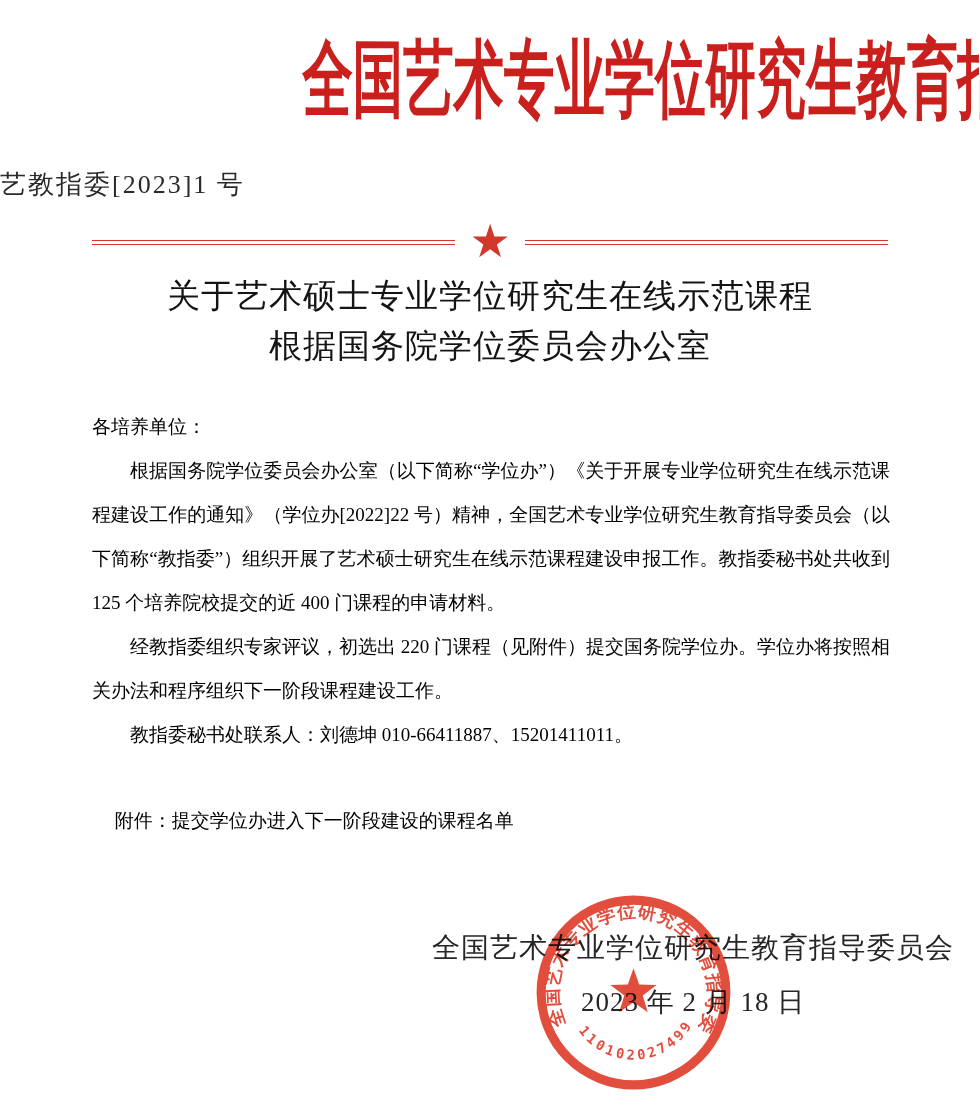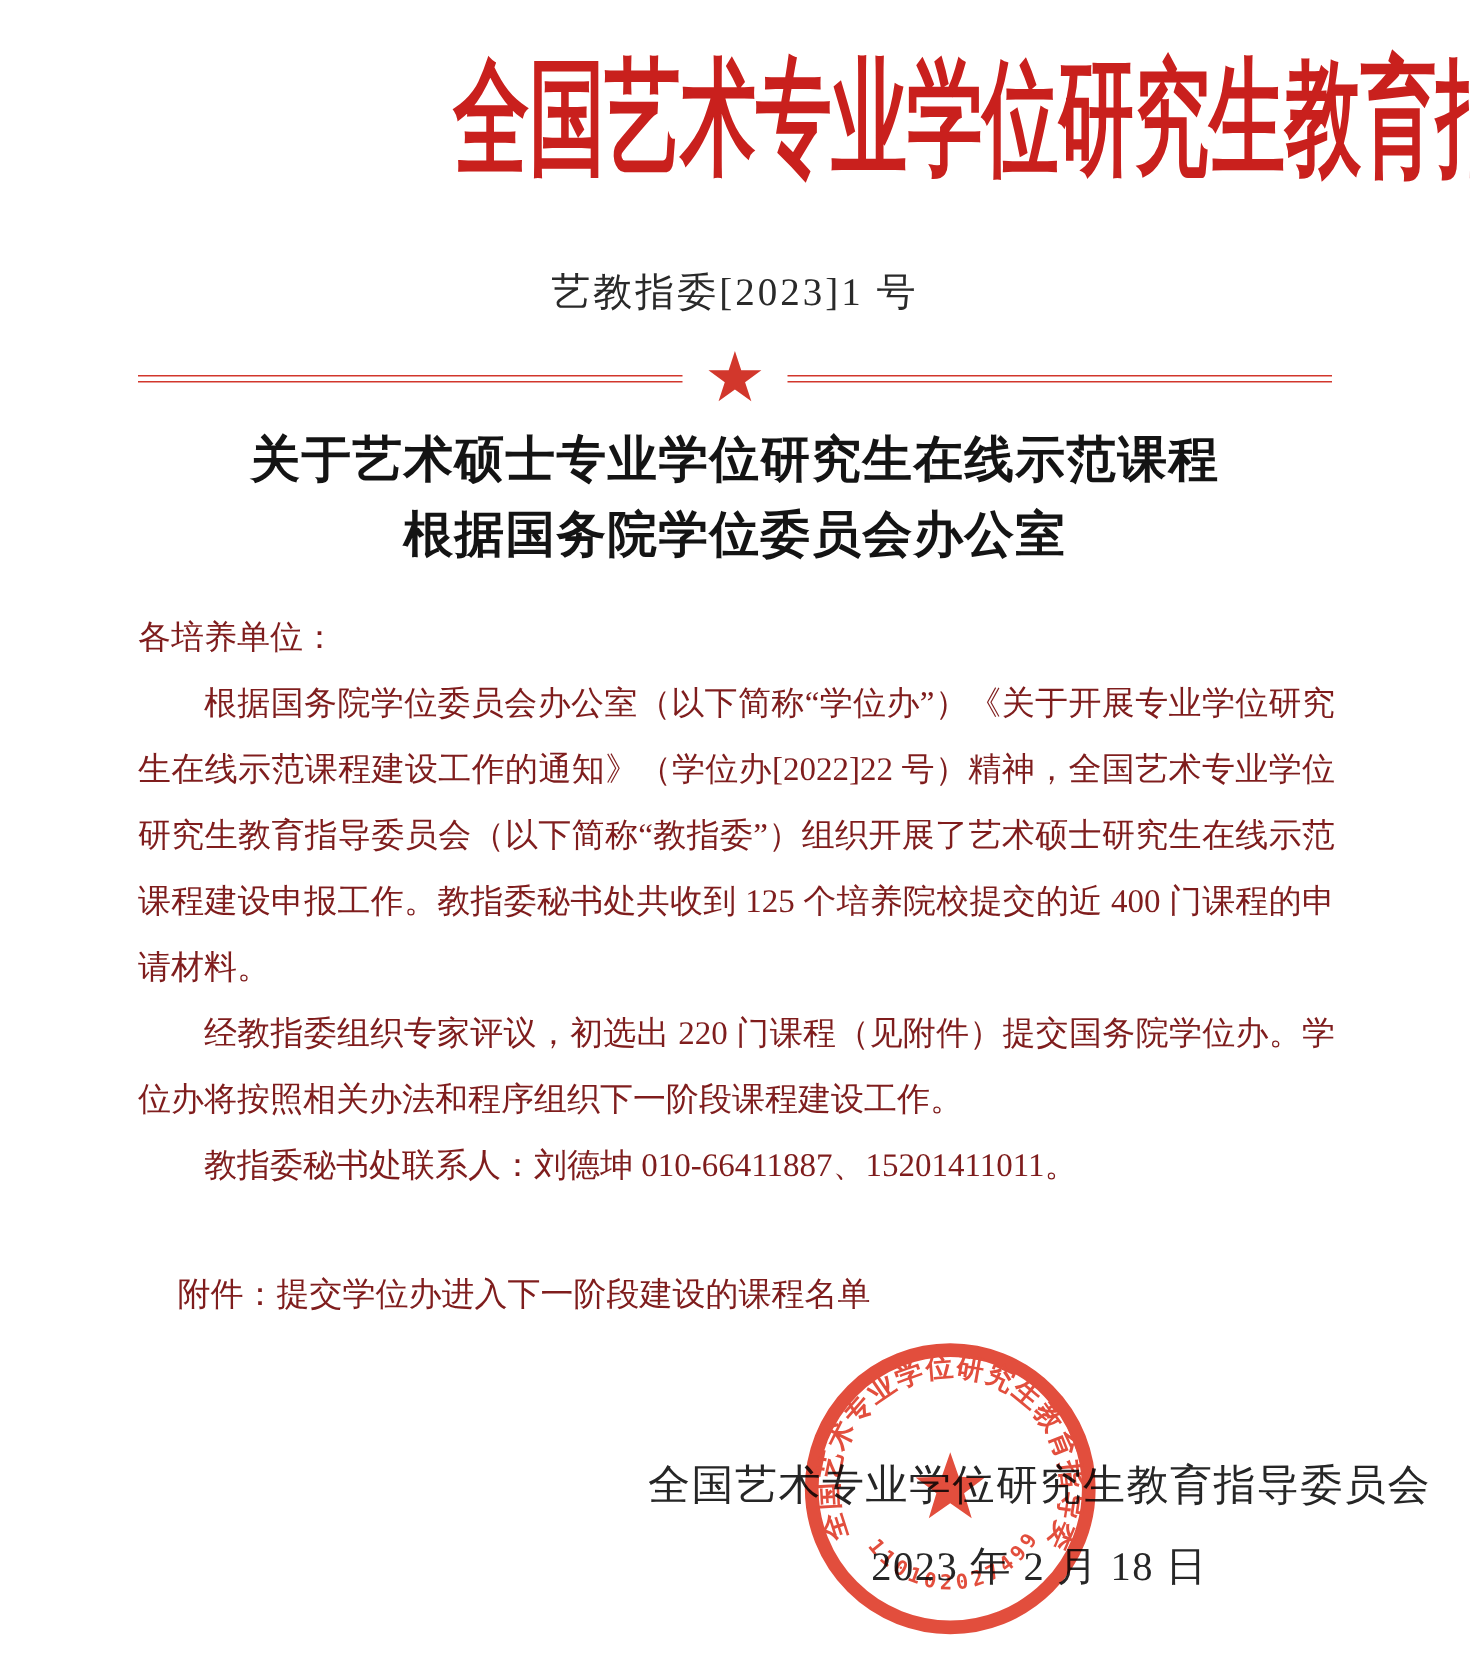--- a/index.html
+++ b/index.html
@@ -20,22 +20,21 @@
   .org-title .org-inner{
     display:inline-block;
     font-size:84px;line-height:1.18;
     font-weight:700;
     color:#c9201d;
     transform:scaleX(0.60);
     transform-origin:center;
   }
   
   .doc-number{
-    margin-top:48px;
-    text-align:center;
+    margin-top:38px;
     font-size:26px;letter-spacing:2px;
     color:#2a2a2a;
   }
   
   .separator{
     display:flex;align-items:center;
     margin:38px 92px 0 92px;gap:14px;
   }
   .sep-line{
     flex:1;height:3px;
@@ -45,31 +44,31 @@
   .sep-star{
     color:#d2372c;font-size:46px;line-height:0;
     font-family:"DejaVu Sans",sans-serif;
     transform:translateY(-2px);
   }
   
   .doc-title{
     margin:26px 0 0 0;
     text-align:center;
     font-family:"Liberation Sans","DejaVu Sans",sans-serif;
-    font-weight:700;
+    font-weight:400;
     font-size:33px;line-height:50px;
     color:#141414;
     letter-spacing:1px;
   }
   
   .body-text{
-    margin:22px 90px 0 92px;
-    font-size:22px;line-height:44px;
+    margin:34px 90px 0 92px;
+    font-size:19px;line-height:44px;
     text-align:justify;
-    color:#7f1d1d;
+    color:#000000;
   }
   .body-text p{margin:0;}
   .para{text-indent:2em;}
   .attachment{text-indent:1.2em;margin-top:42px !important;font-family:Liberation Serif, serif;}
   
   .signature-block{
     width:fit-content;
     margin:86px 26px 0 auto;
     text-align:center;
     font-size:28px;color:#262626;

